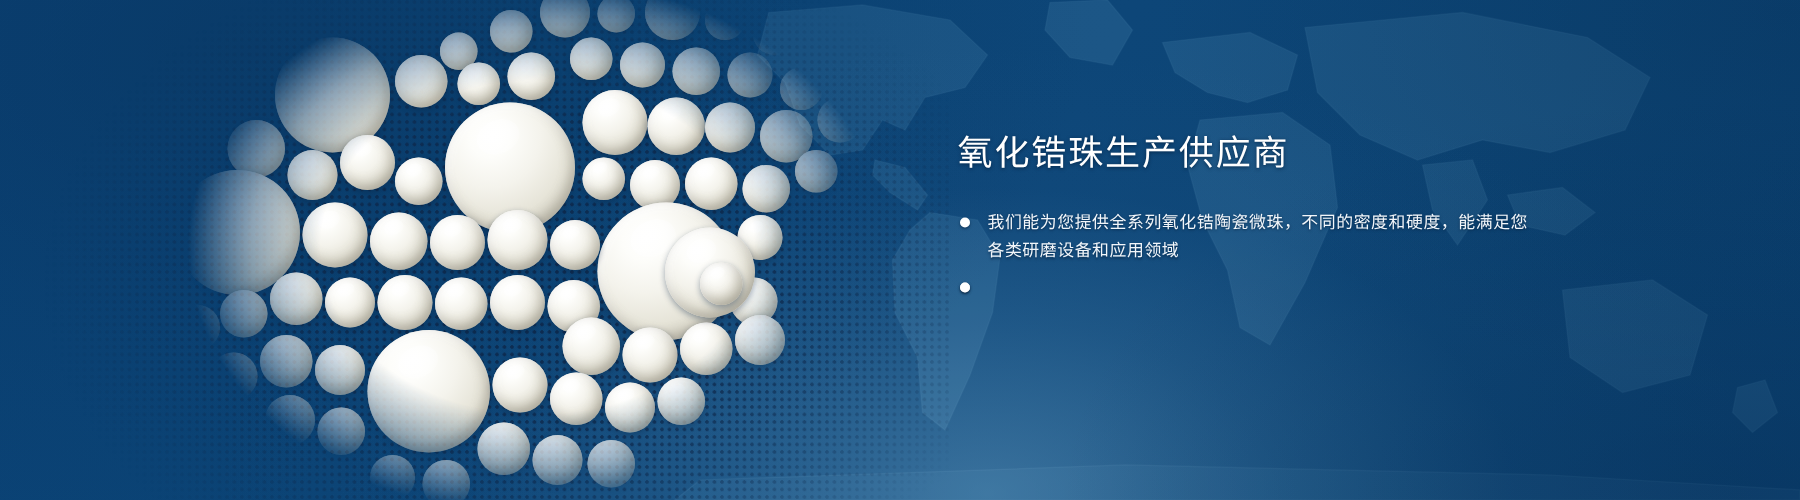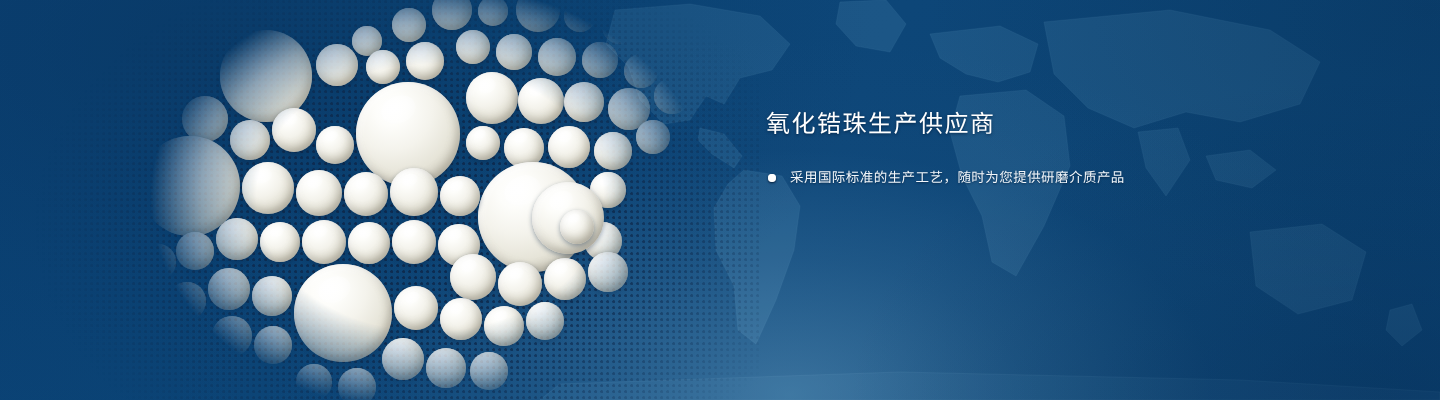--- a/index.html
+++ b/index.html
@@ -79,21 +79,21 @@
   }
 
   
   .content{
     position:absolute;
     left:762px; top:104px;
     width:470px;
   }
   .headline{
     color:#ffffff;
-    font-size:24px;
+    font-size:28px;
     line-height:40px;
     letter-spacing:1.5px;
     font-weight:400;
     margin:0 0 22px 4px;
     text-shadow:0 1px 3px rgba(3,28,56,0.75);
     white-space:nowrap;
     font-family:Liberation Serif, serif;
   }
   .features{
     list-style:none;
@@ -243,21 +243,24 @@
     <div class="bead" style="left:412px;top:196px;width:72px;height:72px;"></div>
     <div class="bead" style="left:468px;top:266px;width:40px;height:40px;"></div>
     <div class="bead" style="left:440px;top:224px;width:34px;height:34px;"></div>
   </div>
 
   <div class="content">
     <h1 class="headline">氧化锆珠生产供应商</h1>
     <ul class="features">
       <li class="feature">
         <span class="dot"></span>
+        <span>我们能为您提供全系列氧化锆陶瓷微珠，不同的密度和硬度，能满足您各类研磨设备和应用领域</span>
       </li>
       <li class="feature">
         <span class="dot"></span>
-        <span>采用国际标准的生产工艺，随时为您提供研磨介质产品</span>
+      </li>
+      <li class="feature">
+        <span class="dot"></span>
       </li>
     </ul>
   </div>
 
 </div>
 
 </body></html>

